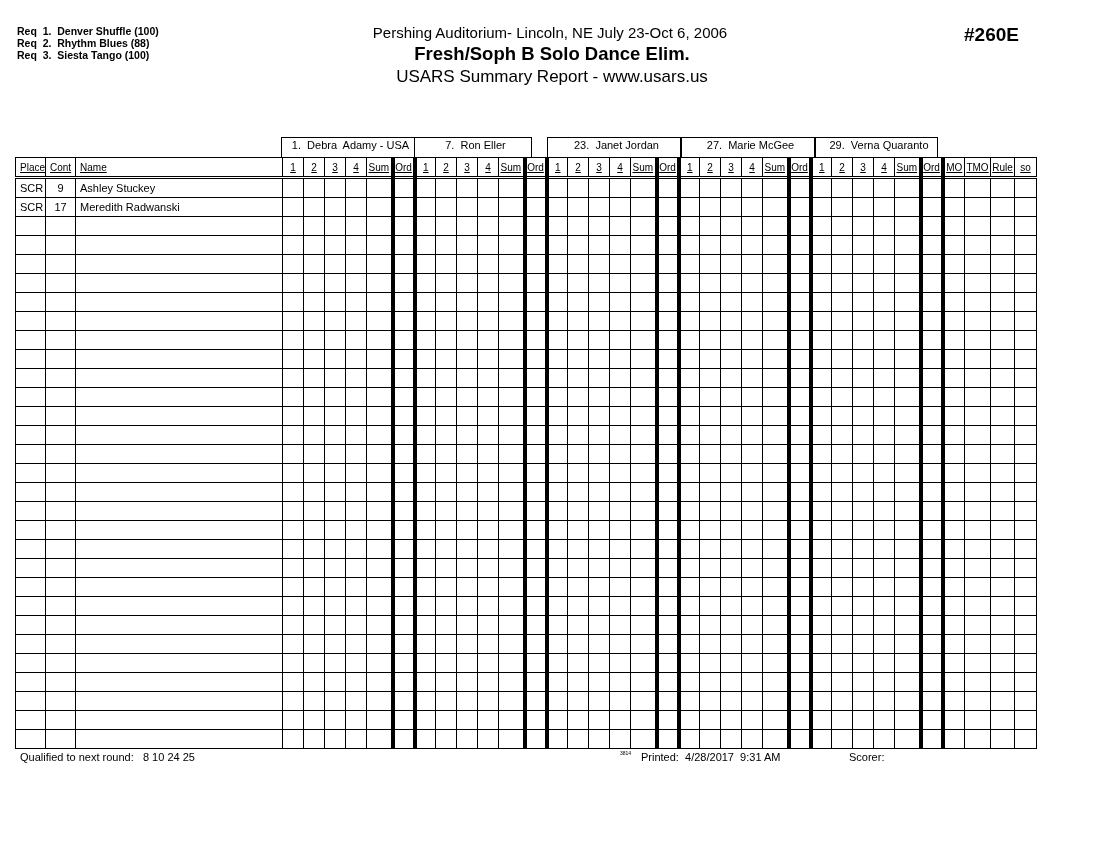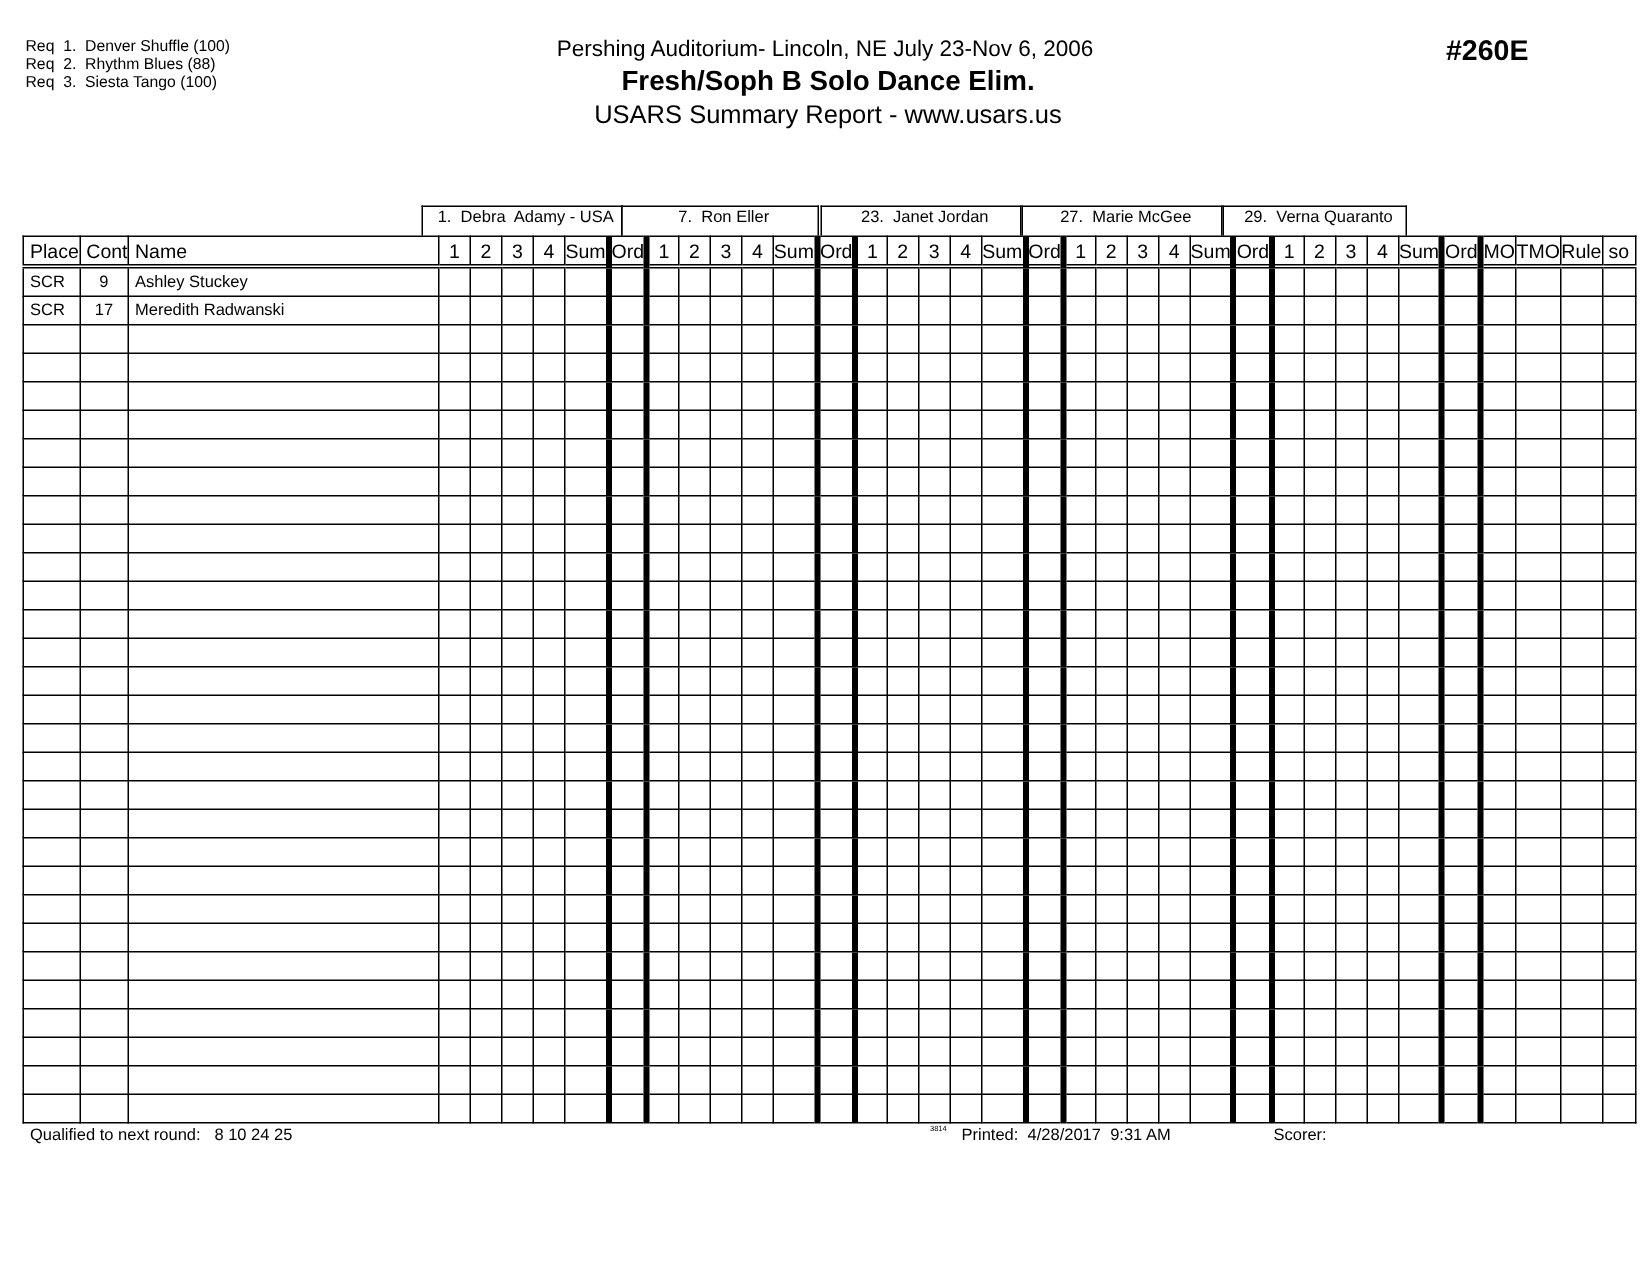--- a/index.html
+++ b/index.html
@@ -1,57 +1,57 @@
 <!DOCTYPE html>
 <html><head>
 <meta charset="utf-8">
 <style>
   html, body { margin:0; padding:0; background:#fff; }
   body { width:1100px; height:850px; position:relative; overflow:hidden; font-family:"Liberation Sans", sans-serif; color:#000; }
-  .req { position:absolute; left:17px; top:25px; font-size:10.5px; line-height:12px; }
+  .req { position:absolute; left:17px; top:25px; font-size:10.5px; line-height:12px;font-weight:bold; }
   .req div { white-space:pre; }
   .title-block { position:absolute; left:0; width:1100px; top:24px; text-align:center; }
   .t1 { font-size:18px; font-weight:bold; line-height:20px; margin-left:4px; }
   .t2 { font-size:15px; line-height:18px; }
   .t3 { font-size:18.5px; font-weight:bold; line-height:24px; margin-left:4px; }
   .t4 { font-size:17px; line-height:22px; margin-left:4px; }
   .evt { position:absolute; left:964px; top:24px; font-size:19px; font-weight:bold; }
   .judge-head { position:absolute; top:137px; height:20px; border:1px solid #000; border-bottom:none; box-sizing:border-box; font-size:11px; line-height:14px; padding-left:5px; white-space:pre;text-align:center; }
   table.grid { position:absolute; left:15px; top:157px; border-collapse:collapse; table-layout:fixed; }
   table.grid td { border:1px solid #000; padding:0; height:18px; font-size:11px; overflow:hidden; white-space:nowrap; }
-  table.grid tr.hdr td { height:18px; font-size:13px; text-align:center; border-bottom:3px double #000; }
+  table.grid tr.hdr td { height:18px; font-size:10px; text-align:center; border-bottom:3px double #000;text-decoration:underline; }
   table.grid tr.hdr td.lft { text-align:left; padding-left:4px; }
   td.thick { border-left:4px solid #000 !important; }
   td.c { text-align:center; }
   td.l { padding-left:4px !important; }
   .footer-left { position:absolute; left:20px; top:751px; font-size:11px; white-space:pre; }
   .footer-code { position:absolute; left:620px; top:750px; font-size:5px; }
   .footer-print { position:absolute; left:641px; top:751px; font-size:11px; white-space:pre; }
   .footer-scorer { position:absolute; left:849px; top:751px; font-size:11px; }
 </style>
 </head>
 <body>
 
 <div class="req">
   <div>Req  1.  Denver Shuffle (100)</div>
   <div>Req  2.  Rhythm Blues (88)</div>
   <div>Req  3.  Siesta Tango (100)</div>
 </div>
 
 <div class="title-block">
-  <div class="t2">Pershing Auditorium- Lincoln, NE  July 23-Nov 6, 2006</div>
+  <div class="t2">Pershing Auditorium- Lincoln, NE  July 23-Oct 6, 2006</div>
   <div class="t3">Fresh/Soph B Solo Dance Elim.</div>
   <div class="t4">USARS Summary Report - www.usars.us</div>
 </div>
 
 <div class="evt">#260E</div>
 
 <div id="judge-heads">
     <div class="judge-head" style="left: 281px; width: 134px;">1.  Debra  Adamy - USA</div>
-    <div class="judge-head" style="left: 414px; width: 132px;">7.  Ron Eller</div>
+    <div class="judge-head" style="left: 414px; width: 118px;">7.  Ron Eller</div>
     <div class="judge-head" style="left: 547px; width: 134px;">23.  Janet Jordan</div>
     <div class="judge-head" style="left: 681px; width: 134px;">27.  Marie McGee</div>
     <div class="judge-head" style="left: 815px; width: 123px;">29.  Verna Quaranto</div>
   </div>
 
 <table class="grid" id="grid">
   <colgroup id="cols">
       <col style="width: 29px;">
       <col style="width: 30px;">
       <col style="width: 207px;">

